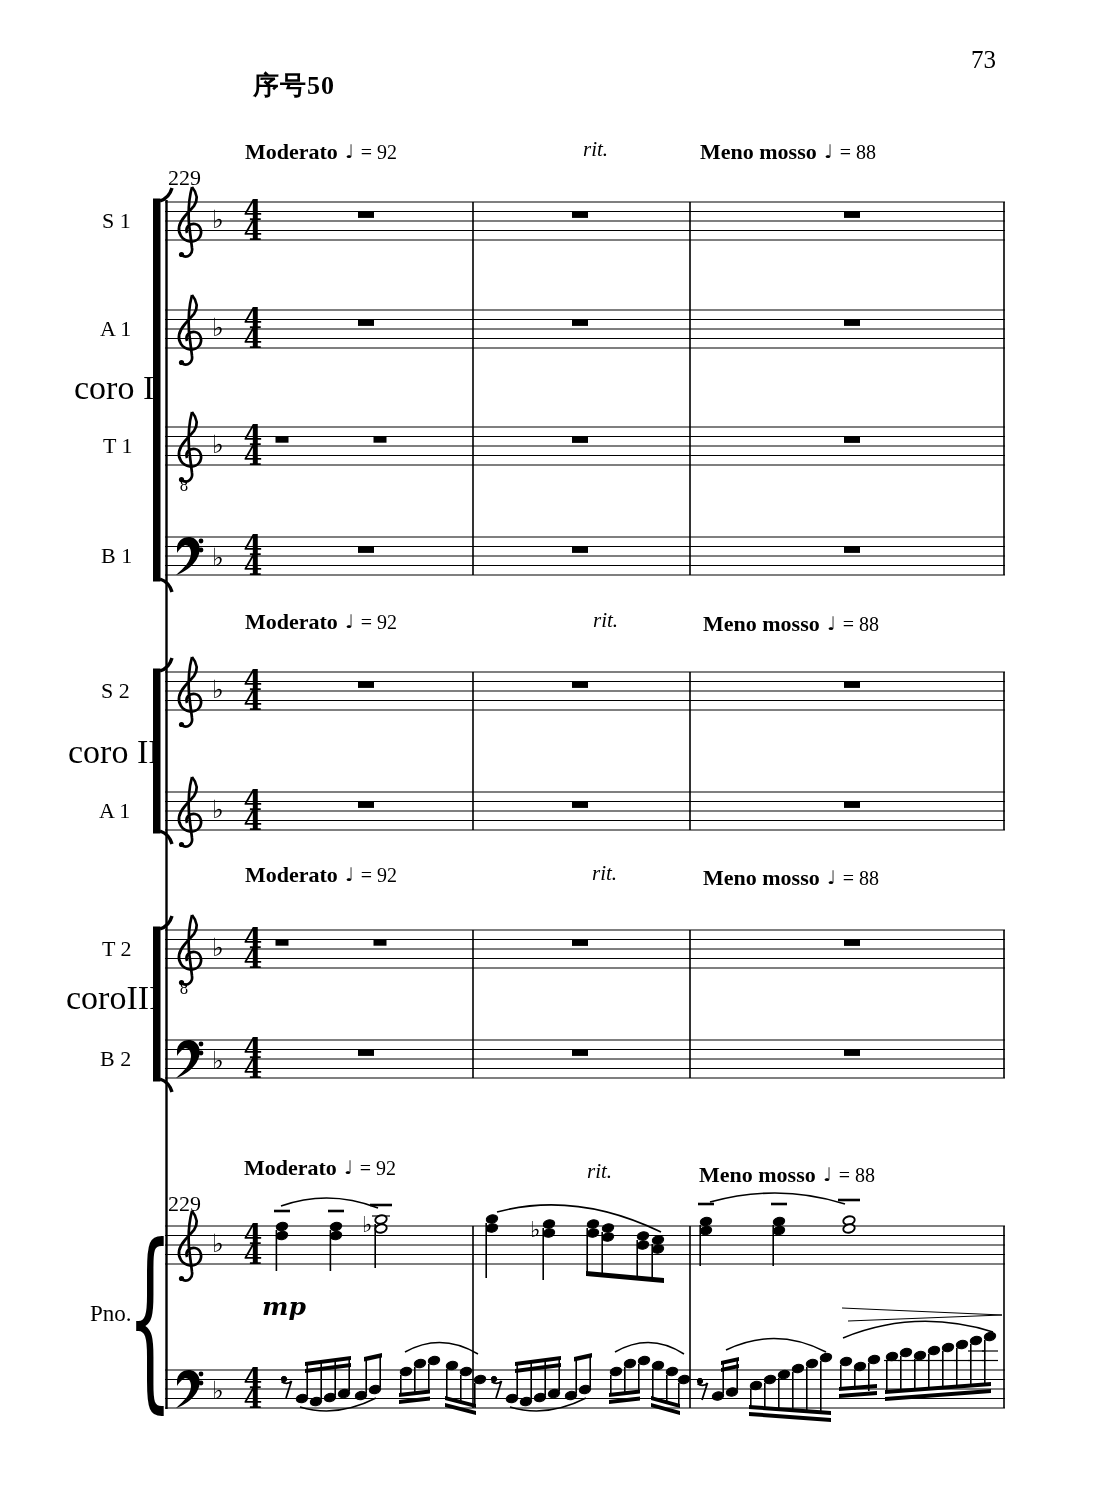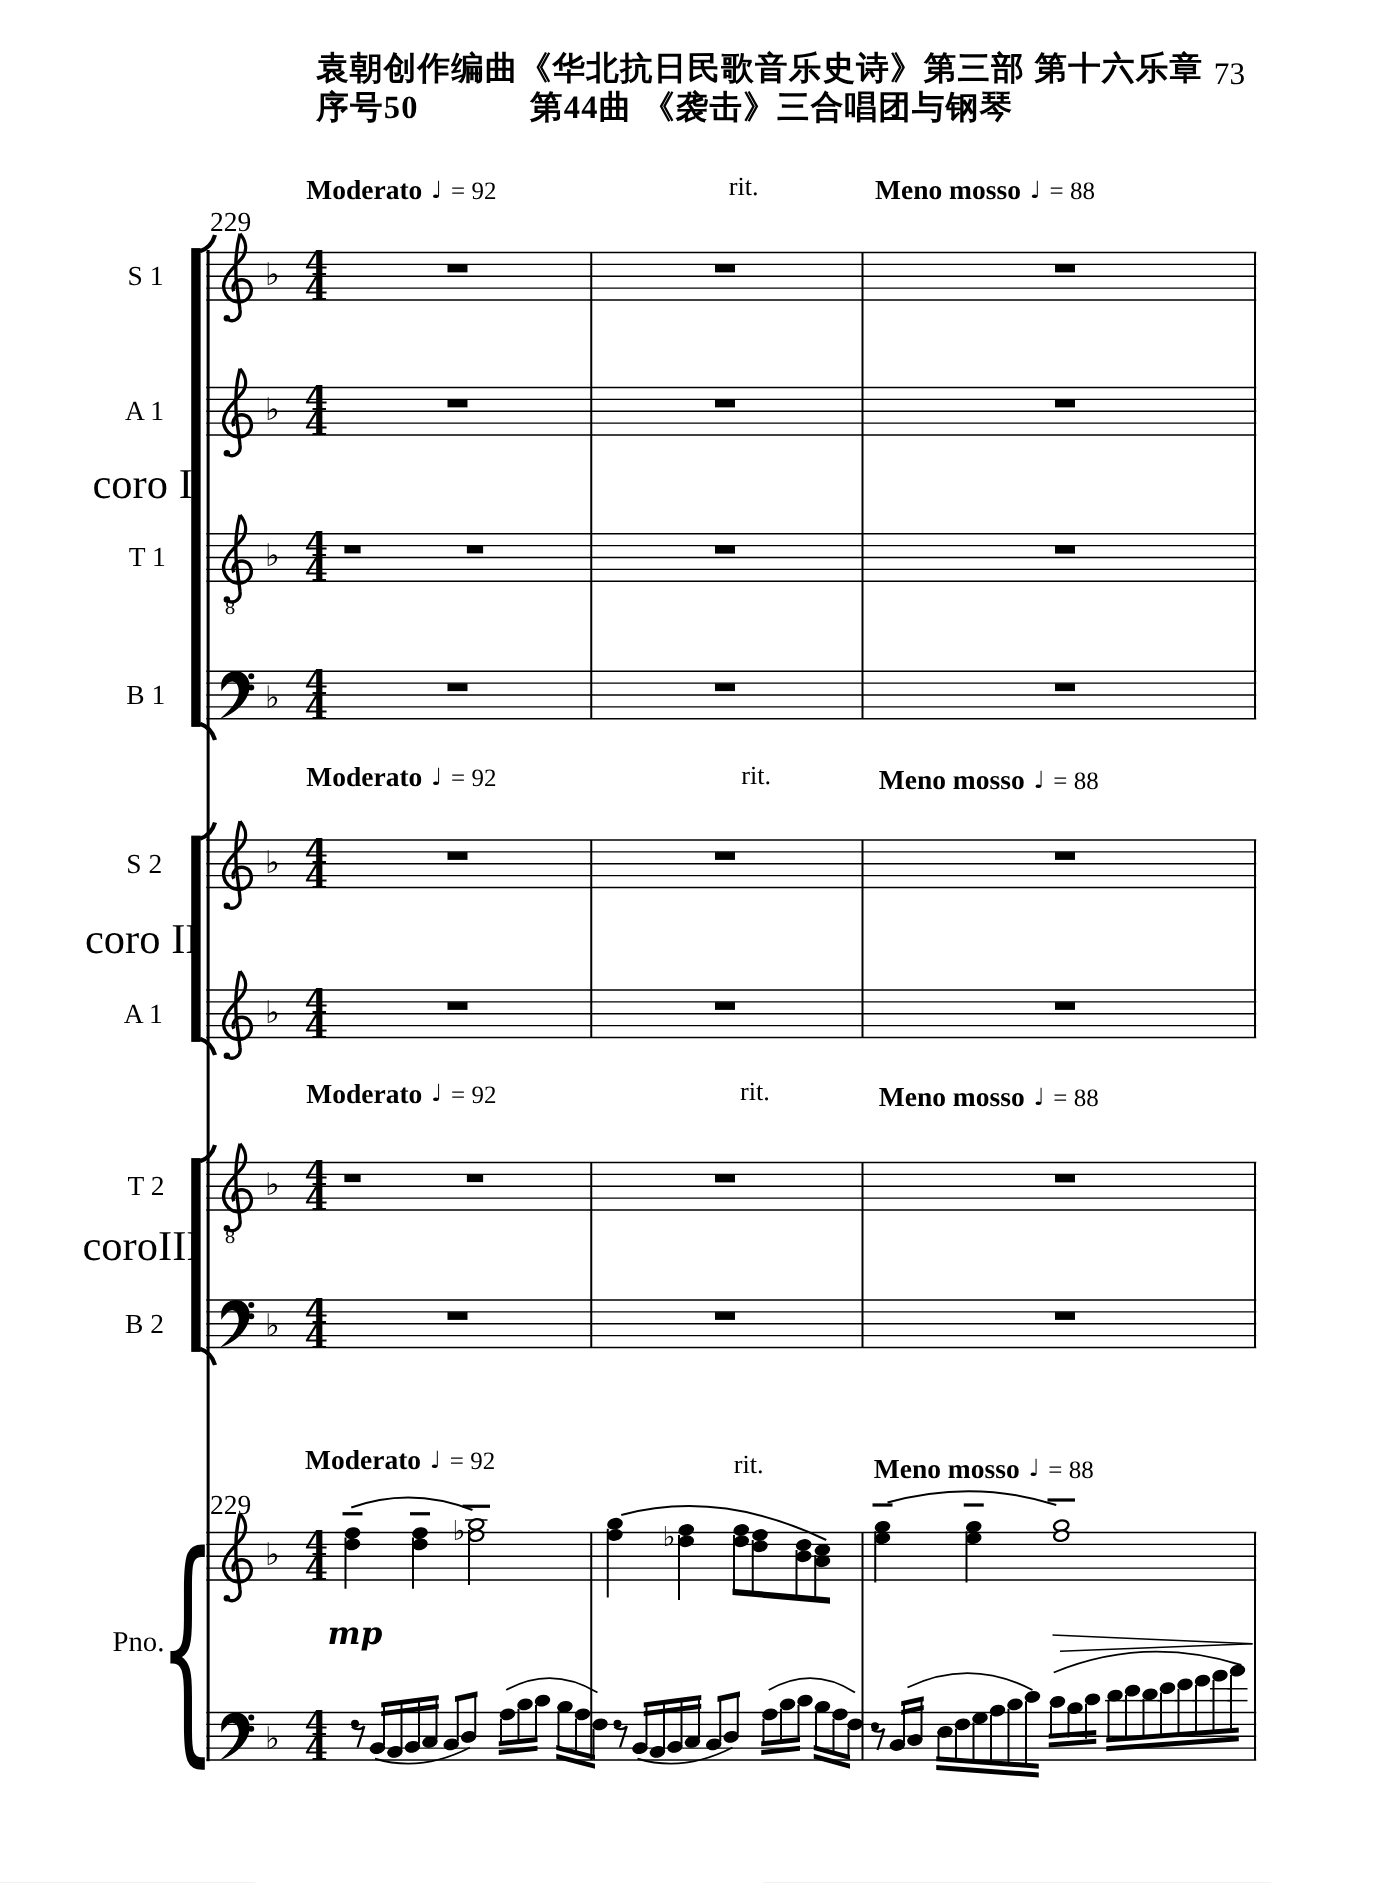--- a/index.html
+++ b/index.html
@@ -12,21 +12,21 @@
   .hdr{font-weight:bold;font-size:26px;letter-spacing:1px;}
   .pagenum{font-size:25px;}
   .mnum{font-size:22px;}
   .stafflabel{font-size:22px;}
   .grouplabel{font-size:34px;}
   .pnolabel{font-size:23px;}
   .tempo{font-size:22px;display:inline-flex;align-items:baseline;gap:7px;text-align:right;}
   .tempo b{font-weight:bold;}
   .tempo .noteglyph{font-family:"DejaVu Sans",sans-serif;font-size:19px;position:relative;top:-1px;}
   .tempo .bpm{font-size:20px;}
-  .rit{font-size:21px;}
+  .rit{font-style:italic;font-size:21px;}
   .mp{font-size:25px;font-weight:bold;font-style:italic;font-family:"DejaVu Serif",serif;}
   svg{position:absolute;left:0;top:0;}
   svg text{font-family:"DejaVu Serif",serif;}
   svg .musglyph{font-family:"DejaVu Sans",sans-serif;}
 </style>
 </head>
 <body>
 
 <div class="page">
 
@@ -434,23 +434,21 @@
         </g>
         <path d="M843,1338 Q916,1308 993,1332" fill="none" stroke-width="1.5"></path>
         <g stroke-width="1.1">
           <line x1="842" y1="1308" x2="1002" y2="1315"></line>
           <line x1="848" y1="1321" x2="1002" y2="1315"></line>
         </g>
       </g>
     </g>
   </svg>
 
-  <div class="t hdr" style="left:253px;top:41px">袁朝创作编曲《华北抗日民歌音乐史诗》第三部 第十六乐章</div>
   <div class="t hdr" style="left:253px;top:72px">序号50</div>
-  <div class="t hdr" style="left:424px;top:72px">第44曲 《袭击》三合唱团与钢琴</div>
   <div class="t pagenum" style="left:971px;top:46px">73</div>
 
   <div class="t tempo" style="left:245px;top:140px">
     <b>Moderato</b>
     <span class="noteglyph">♩</span>
     <span class="bpm">= 92</span>
   </div>
   <div class="t rit" style="left:583px;top:138px">rit.</div>
   <div class="t tempo" style="left:700px;top:140px">
     <b>Meno mosso</b>

